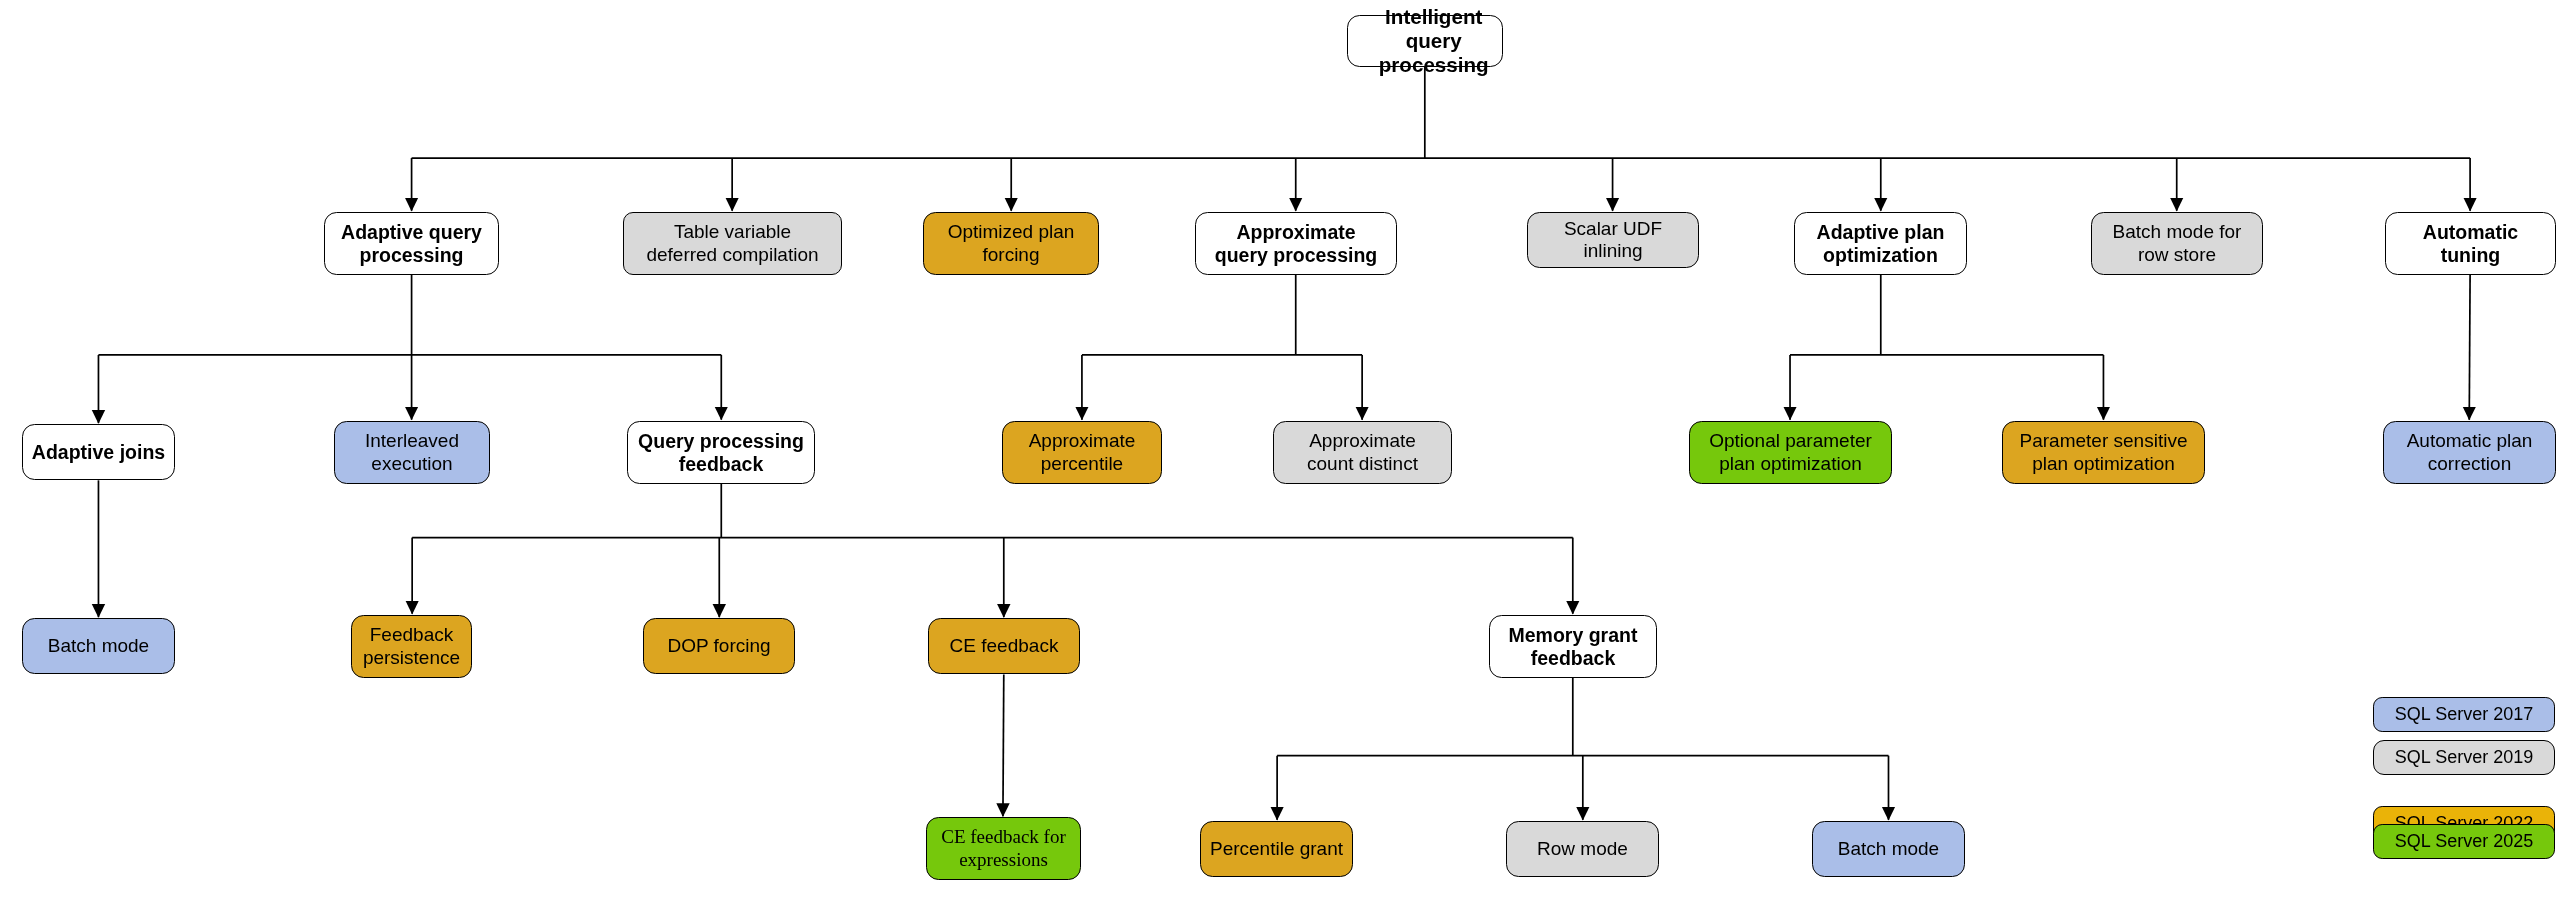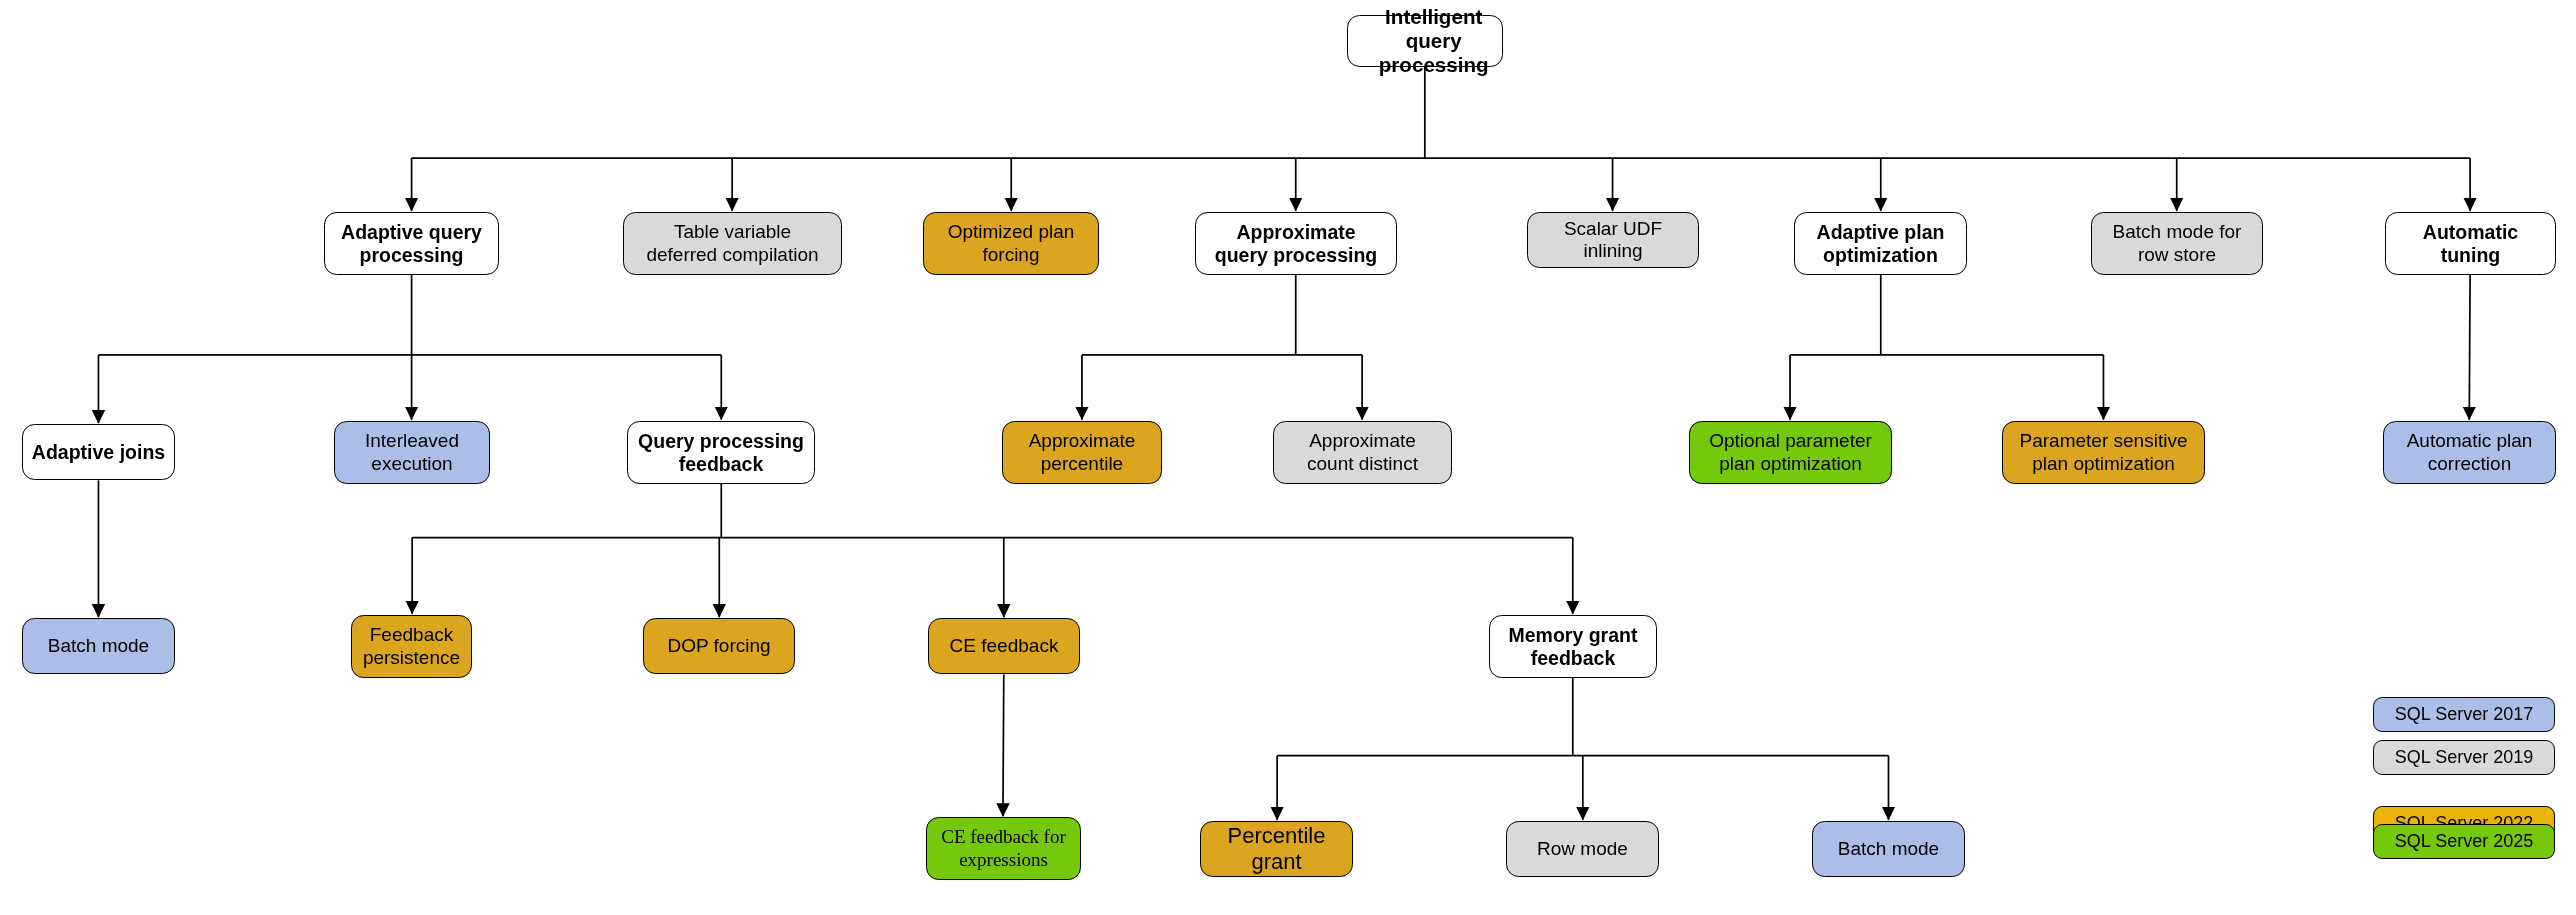--- a/index.html
+++ b/index.html
@@ -54,21 +54,21 @@
     border: 1.7px solid #000000;
     border-radius: 9.2px;
     display: flex;
     align-items: center;
     justify-content: center;
     font-size: 18px;
     color: #000000;
     white-space: nowrap;
   }
   .legend-item.blue   { background: #aabee8; }
-  .legend-item.gray   { background: #d9d9d9; }
+  .legend-item.gray   { background: #d9d9d9; border-radius: 11px; }
   .legend-item.orange { background: #eab308; margin-top: 24px; }
   .legend-item.green  { background: #76c80c; }
 </style>
 </head>
 <body>
 
 <div id="canvas">
   <svg id="edges" width="2576" height="916" viewBox="0 0 4500 1600" xmlns="http://www.w3.org/2000/svg">
     <defs>
       <marker id="arrowhead" markerWidth="9" markerHeight="9" refX="7.6" refY="4.5" orient="auto" markerUnits="strokeWidth">
@@ -114,21 +114,21 @@
         <path d="M2765,1320 L2765,1432" marker-end="url(#arrowhead)"></path>
         <path d="M3299,1320 L3299,1432" marker-end="url(#arrowhead)"></path>
       </g>
   </svg>
 
   <div id="nodes-layer">
       <div class="node white" style="left: 1347px; top: 15px; width: 156px; height: 52px; font-size: 20.6px; padding-left: 22px;">Intelligent query
 processing</div>
       <div class="node white" style="left: 324px; top: 212px; width: 175px; height: 63px; font-size: 19.5px;">Adaptive query
 processing</div>
-      <div class="node gray" style="left: 623px; top: 212px; width: 219px; height: 63px; font-size: 19px;">Table variable
+      <div class="node gray" style="left: 623px; top: 212px; width: 219px; height: 63px; font-size: 19px; border-radius: 10px;">Table variable
 deferred compilation</div>
       <div class="node orange" style="left: 923px; top: 212px; width: 176px; height: 63px; font-size: 19px;">Optimized plan
 forcing</div>
       <div class="node white" style="left: 1195px; top: 212px; width: 202px; height: 63px; font-size: 19.5px;">Approximate
 query processing</div>
       <div class="node gray" style="left: 1527px; top: 212px; width: 172px; height: 56px; font-size: 19px;">Scalar UDF
 inlining</div>
       <div class="node white" style="left: 1794px; top: 212px; width: 173px; height: 63px; font-size: 19.5px;">Adaptive plan
 optimization</div>
       <div class="node gray" style="left: 2091px; top: 212px; width: 172px; height: 63px; font-size: 19px;">Batch mode for
@@ -152,21 +152,21 @@
 correction</div>
       <div class="node blue" style="left: 22px; top: 618px; width: 153px; height: 56px; font-size: 19px;">Batch mode</div>
       <div class="node orange" style="left: 351px; top: 615px; width: 121px; height: 63px; font-size: 19px;">Feedback
 persistence</div>
       <div class="node orange" style="left: 643px; top: 618px; width: 152px; height: 56px; font-size: 19px;">DOP forcing</div>
       <div class="node orange" style="left: 928px; top: 618px; width: 152px; height: 56px; font-size: 19px;">CE feedback</div>
       <div class="node white" style="left: 1489px; top: 615px; width: 168px; height: 63px; font-size: 19.5px;">Memory grant
 feedback</div>
       <div class="node green" style="left: 926px; top: 817px; width: 155px; height: 63px; font-size: 19px; font-family: Liberation Serif, serif;">CE feedback for
 expressions</div>
-      <div class="node orange" style="left: 1200px; top: 821px; width: 153px; height: 56px; font-size: 22px;">Percentile grant</div>
+      <div class="node orange" style="left: 1200px; top: 821px; width: 153px; height: 56px; font-size: 19px;">Percentile grant</div>
       <div class="node gray" style="left: 1506px; top: 821px; width: 153px; height: 56px; font-size: 19px;">Row mode</div>
       <div class="node blue" style="left: 1812px; top: 821px; width: 153px; height: 56px; font-size: 19px;">Batch mode</div>
     </div>
 
   <div class="legend" id="legend-layer">
       <div class="legend-item blue" style="left: 2373px; top: 697px; width: 182px; height: 35px;">SQL Server 2017</div>
       <div class="legend-item gray" style="left: 2373px; top: 740px; width: 182px; height: 35px;">SQL Server 2019</div>
       <div class="legend-item orange" style="left: 2373px; top: 782px; width: 182px; height: 35px;">SQL Server 2022</div>
       <div class="legend-item green" style="left: 2373px; top: 824px; width: 182px; height: 35px;">SQL Server 2025</div>
     </div>

